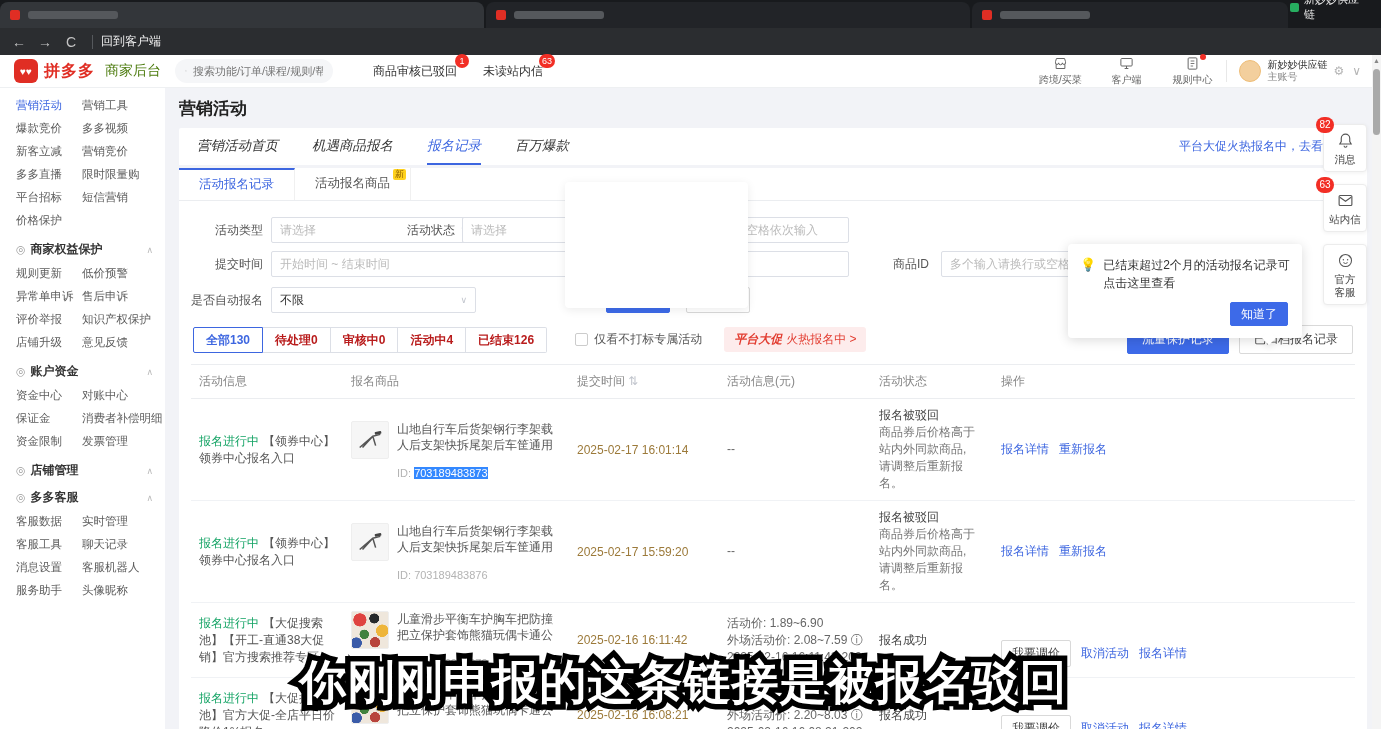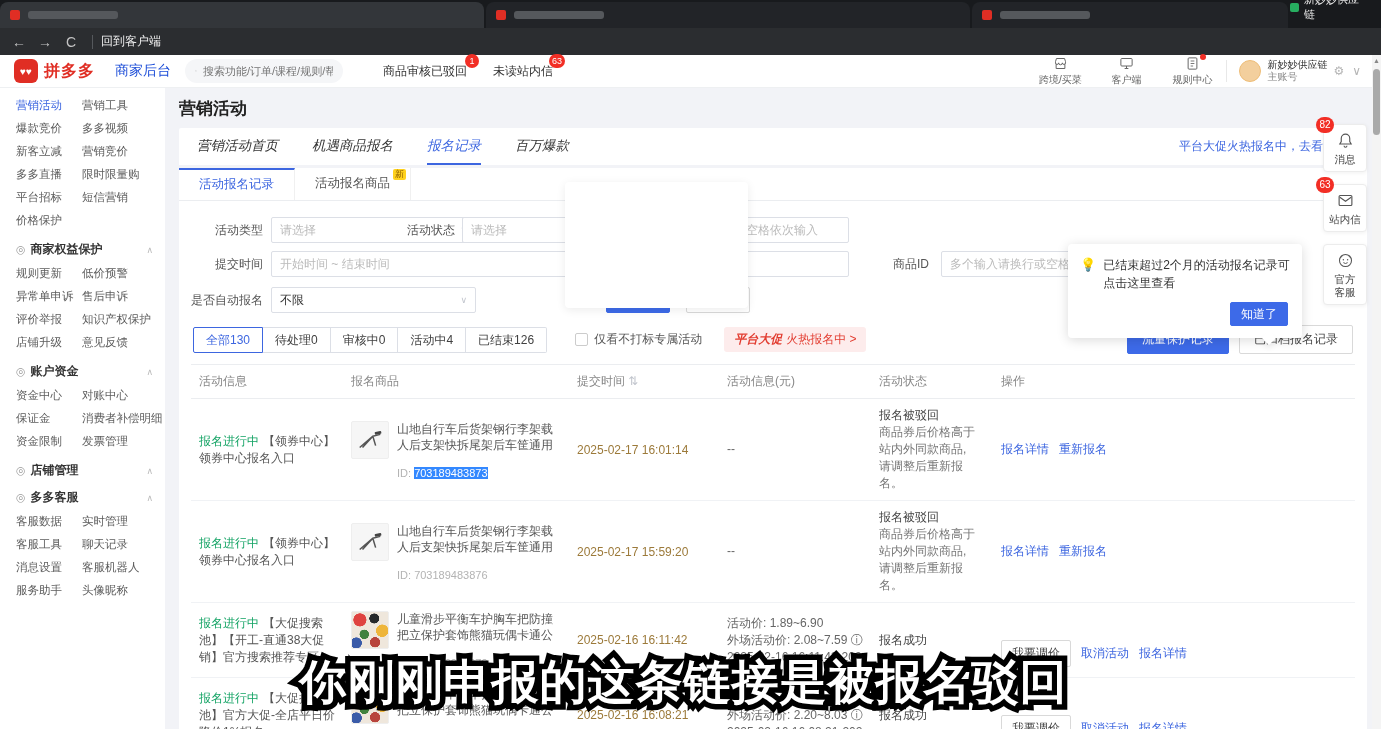--- a/index.html
+++ b/index.html
@@ -17,21 +17,21 @@
   .bprofile .gdot { width:9px; height:9px; border-radius:2px; background:#27ae60; }
   .addr-bar { position:absolute; left:0; top:28px; width:100%; height:27px; background:#2b2d30; display:flex; align-items:center; color:#cfcfcf; font-size:13px; }
   .nav-ic { width:26px; text-align:center; font-size:14px; color:#c3c3c3; cursor:pointer; }
   .addr-sep { width:1px; height:14px; background:#55585c; margin:0 8px; }
   .addr-text { color:#f0f0f0; font-size:12px; }
 
   
   .app-header { position:absolute; left:0; top:55px; width:100%; height:33px; background:#fff; display:flex; align-items:center; border-bottom:1px solid #eef0f2; z-index:5; }
   .logo-sq { width:24px; height:24px; border-radius:6px; background:#e02e24; margin-left:14px; color:#fff; font-size:10px; display:flex; align-items:center; justify-content:center; }
   .brand { color:#e02e24; font-weight:bold; font-size:16px; margin-left:6px; letter-spacing:1px; }
-  .suite { color:#1d4ed8; font-size:14px; margin-left:20px; }
+  .suite { color:#4d7c0f; font-size:14px; margin-left:10px; }
   .search-pill { margin-left:14px; width:158px; height:24px; background:#f5f6f8; border-radius:13px; display:flex; align-items:center; padding:0 10px; gap:6px; }
   .search-pill input { border:0; outline:0; background:transparent; font-size:11px; color:#999; width:130px; }
   .hlink { position:relative; font-size:12px; color:#333; margin-left:38px; cursor:pointer; }
   .hbadge { position:absolute; top:-9px; right:-12px; min-width:14px; height:14px; border-radius:8px; background:#f22e25; color:#fff; font-size:9px; display:flex; align-items:center; justify-content:center; padding:0 3px; }
   .quick { display:flex; margin-left:auto; gap:22px; align-items:center; }
   .qitem { display:flex; flex-direction:column; align-items:center; font-size:10px; color:#666; cursor:pointer; position:relative; width:44px; }
   .qitem svg { width:15px; height:15px; }
   .qdot { position:absolute; top:-2px; right:8px; width:6px; height:6px; border-radius:50%; background:#f22e25; }
   .hdr-sep { width:1px; height:22px; background:#e8e8e8; margin:0 12px; }
   .avatar { width:22px; height:22px; border-radius:50%; background:#f3cf9d; border:1px solid #eebd77; }
@@ -68,22 +68,22 @@
   .flabel { position:absolute; font-size:12px; color:#555; text-align:right; width:72px; line-height:26px; }
   .fselect,.finput { position:absolute; height:26px; border:1px solid #dcdfe6; border-radius:2px; background:#fff; font-size:12px; color:#bbb; line-height:24px; padding:0 8px; white-space:nowrap; overflow:hidden; }
   .fselect .caret { position:absolute; right:8px; color:#c0c4cc; font-size:9px; }
   .fvalue { color:#333; }
   .btn { border-radius:2px; font-size:12px; text-align:center; cursor:pointer; }
   .btn-primary { background:#3d6ae8; color:#fff; border:1px solid #3d6ae8; }
   .btn-plain { background:#fff; color:#444; border:1px solid #d9d9d9; }
 
   
   .chipsrow { display:flex; align-items:center; padding:8px 14px 10px 14px; }
-  .chips { display:flex; }
-  .chip { border:1px solid #dcdfe6; border-left:0; padding:0 12px; height:26px; line-height:24px; font-size:12px; color:#404040; cursor:pointer; background:#fff; }
+  .chips { display:flex;font-weight:bold; }
+  .chip { border:1px solid #dcdfe6; border-left:0; padding:0 12px; height:26px; line-height:24px; font-size:12px; color:#b91c1c; cursor:pointer; background:#fff; }
   .chip:first-child { border-left:1px solid #dcdfe6; border-radius:2px 0 0 2px; }
   .chip:last-child { border-radius:0 2px 2px 0;text-align:right; }
   .chip.active { color:#3d66e0; border:1px solid #3d66e0; }
   .cbx { width:13px; height:13px; border:1px solid #ccc; border-radius:2px; background:#fff; margin:0 6px 0 28px; cursor:pointer; }
   .cbx-label { font-size:12px; color:#555; }
   .hotchip { margin-left:22px; background:#fdecec; color:#e23c30; font-size:12px; padding:4px 10px; border-radius:3px; cursor:pointer; }
   .hotchip b { font-style:italic; margin-right:4px; }
   .rightbtns { margin-left:auto; display:flex; gap:10px; }
 
   

